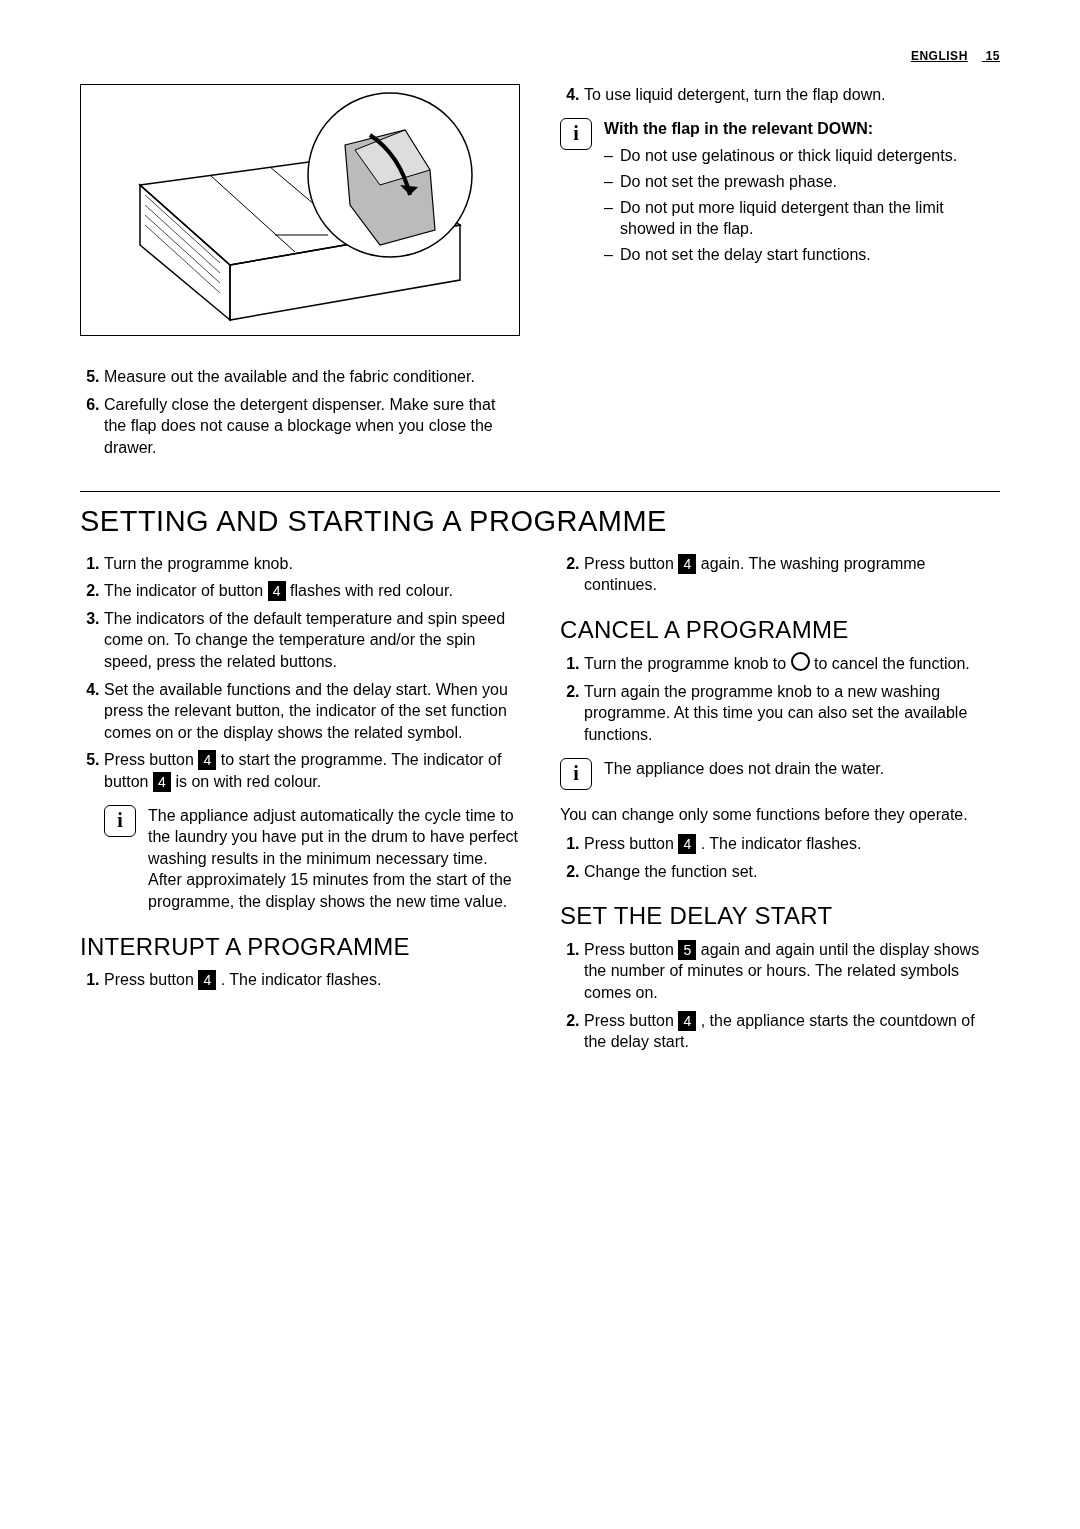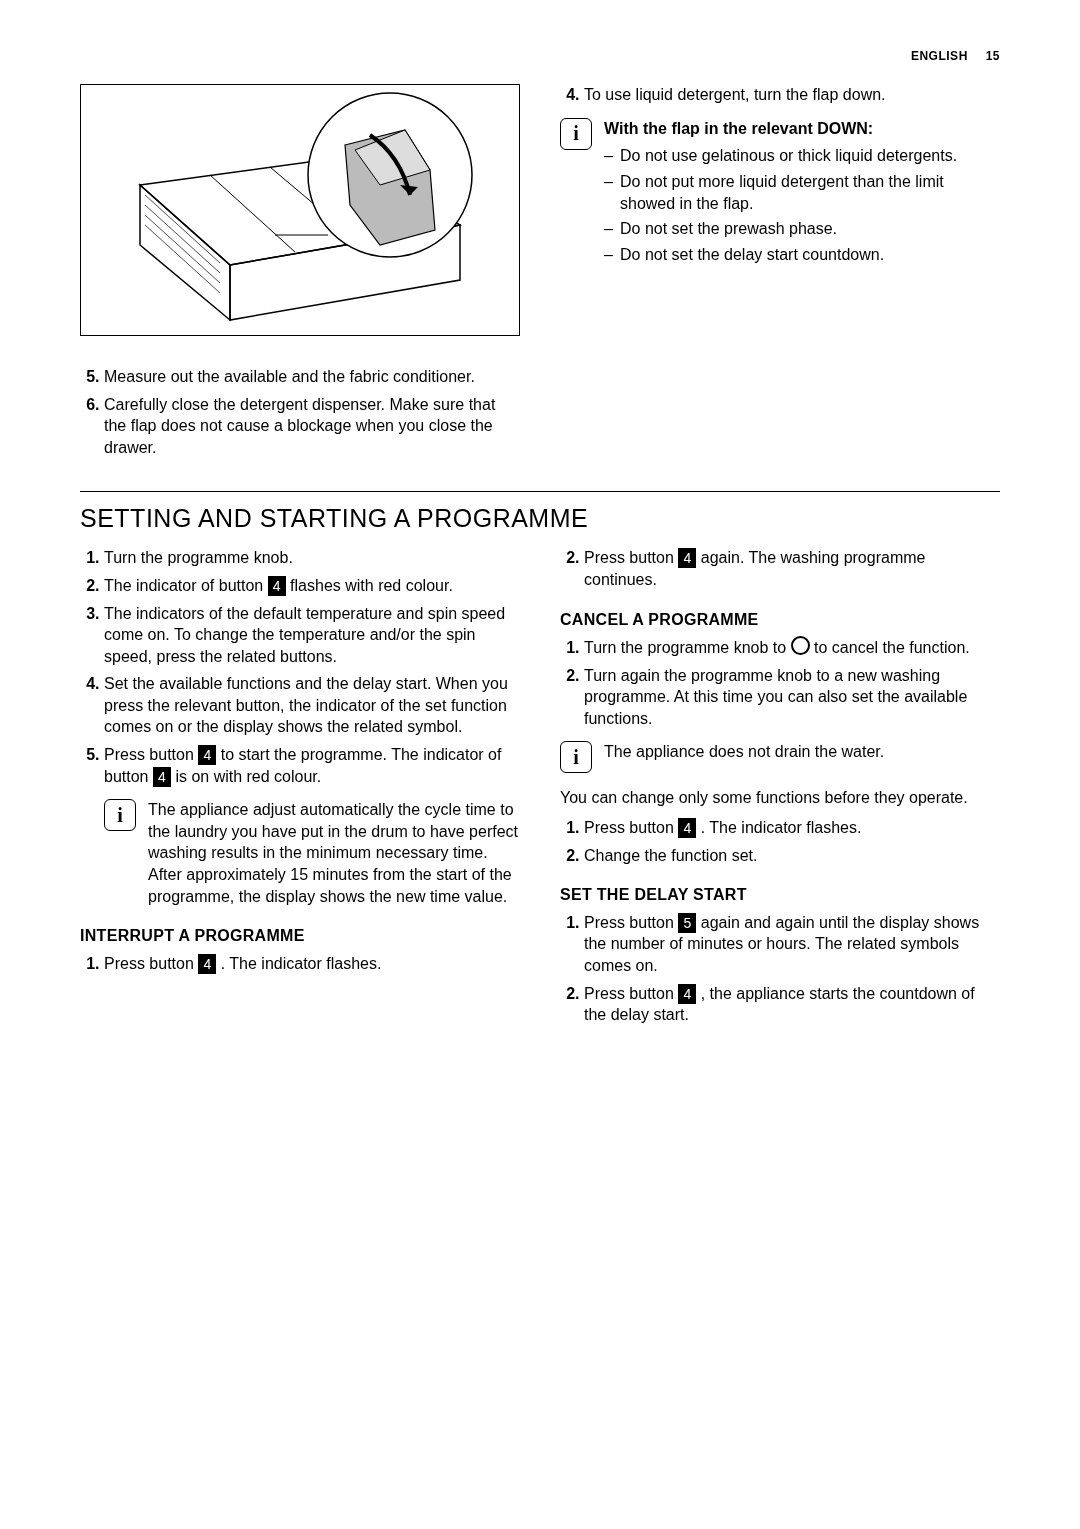--- a/index.html
+++ b/index.html
@@ -9,20 +9,21 @@
     font-size: 16px;
     line-height: 1.35;
     color: #000;
   }
   .header-meta {
     text-align: right;
     font-size: 12px;
     font-weight: bold;
     letter-spacing: 0.5px;
     margin-bottom: 20px;
+    text-decoration: underline;
   }
   .header-meta .lang { margin-right: 14px; }
   .two-col {
     display: flex;
     gap: 40px;
   }
   .col {
     flex: 1;
     min-width: 0;
   }
@@ -81,28 +82,28 @@
   .info-content { flex: 1; }
   .info-title {
     font-weight: bold;
   }
   hr.section-rule {
     border: none;
     border-top: 1px solid #000;
     margin: 20px 0 10px 0;
   }
   h1 {
-    font-size: 25px;
+    font-size: 29px;
     font-weight: normal;
     letter-spacing: 0.5px;
     margin: 0 0 12px 0;
   }
   h2 {
-    font-size: 16px;
-    font-weight: bold;
+    font-size: 24px;
+    font-weight: normal;
     letter-spacing: 0.3px;
     margin: 18px 0 6px 0;
   }
   .btn-num {
     display: inline-block;
     background: #000;
     color: #fff;
     font-weight: normal;
     width: 18px;
     height: 20px;
@@ -168,23 +169,23 @@
   <div class="col">
     <ol start="4">
       <li>To use liquid detergent, turn the flap down.</li>
     </ol>
     <div class="info-box">
       <div class="info-icon">i</div>
       <div class="info-content">
         <div class="info-title">With the flap in the relevant DOWN:</div>
         <ul class="dash">
           <li>Do not use gelatinous or thick liquid detergents.</li>
+          <li>Do not set the prewash phase.</li>
           <li>Do not put more liquid detergent than the limit showed in the flap.</li>
-          <li>Do not set the prewash phase.</li>
-          <li>Do not set the delay start countdown.</li>
+          <li>Do not set the delay start functions.</li>
         </ul>
       </div>
     </div>
   </div>
 </div>
 
 <hr class="section-rule">
 
 <h1>SETTING AND STARTING A PROGRAMME</h1>
 

